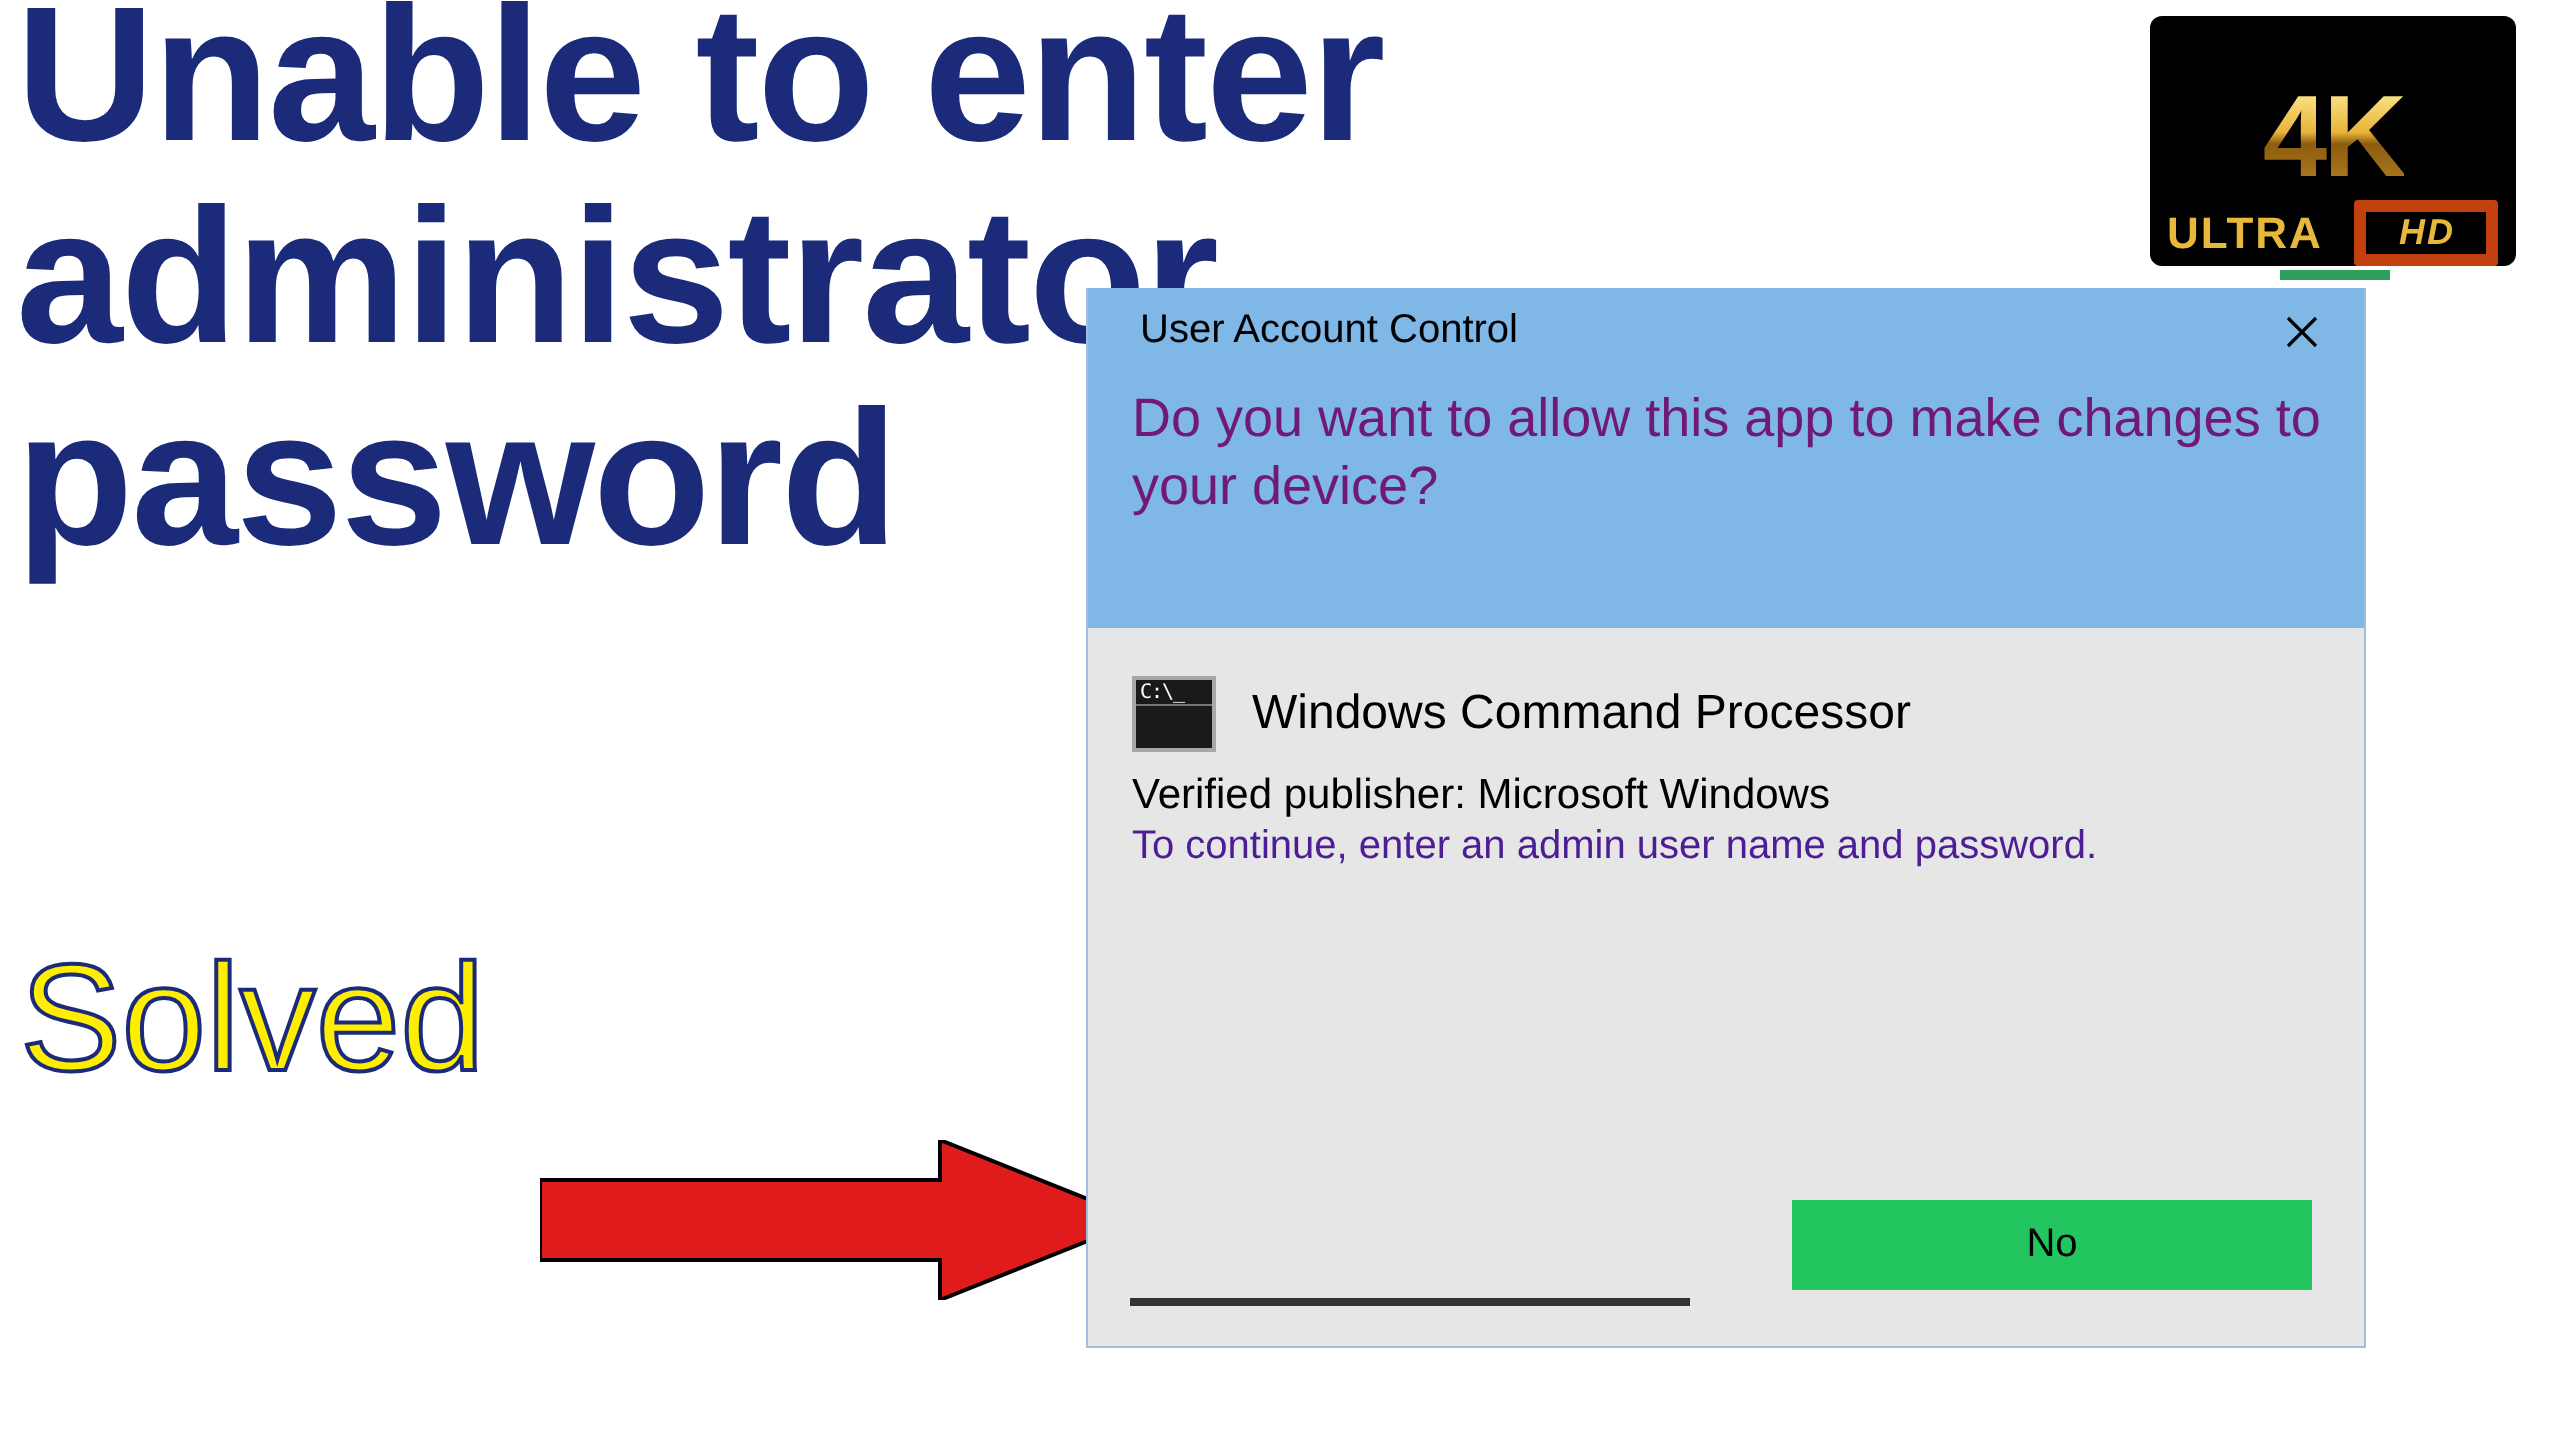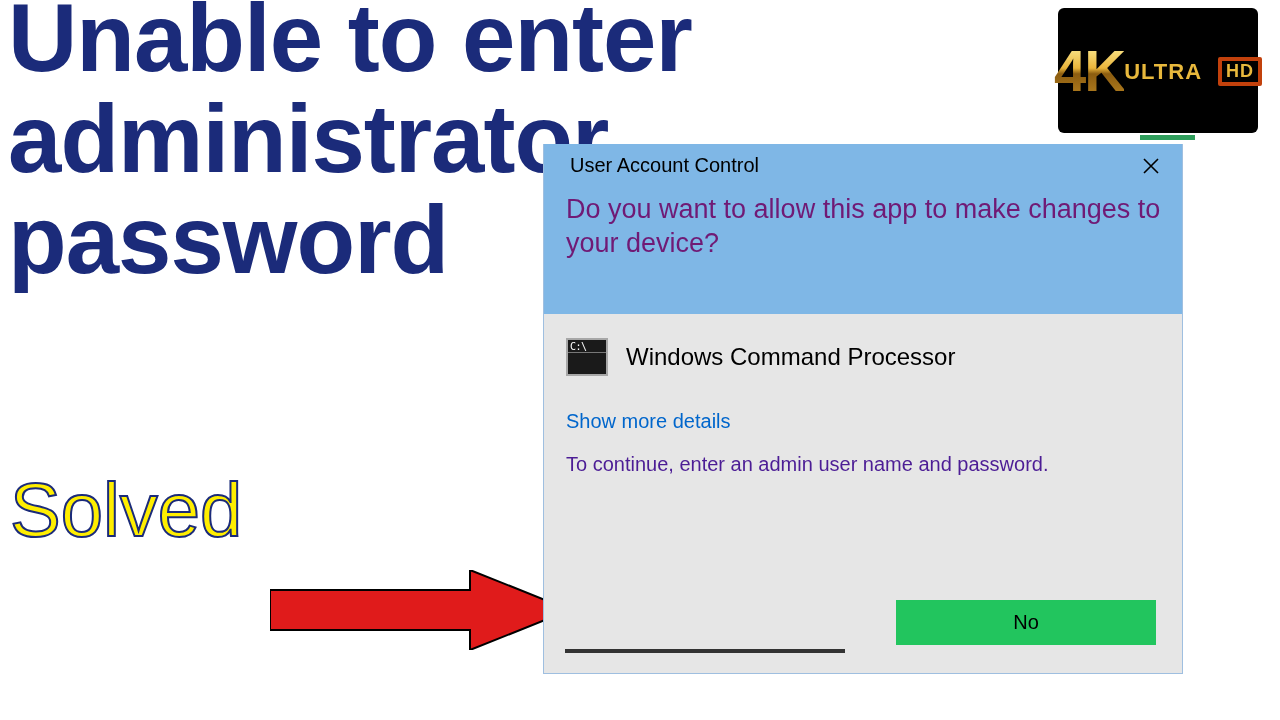--- a/index.html
+++ b/index.html
@@ -35,27 +35,27 @@
     position: absolute;
     left: 270px;
     top: 570px;
     width: 300px;
     height: 80px;
   }
   .badge-4k {
     position: absolute;
     right: 22px;
     top: 8px;
-    width: 200px;
+    width: 183px;
     height: 125px;
     background: #000;
     display: flex;
-    flex-direction: row;
+    flex-direction: column;
     align-items: center;
-    justify-content: center;
+    justify-content: flex-end;
     border-radius: 6px;
   }
   .badge-4k .k4 {
     font-size: 58px;
     font-weight: 900;
     background: linear-gradient(180deg,#fff3a0 0%,#e9b43a 45%,#8c5d10 55%,#b88322 100%);
     -webkit-background-clip: text;
     background-clip: text;
     -webkit-text-fill-color: transparent;
     line-height: 1;
@@ -65,24 +65,25 @@
     font-size: 22px;
     font-weight: 900;
     color: #e8b83c;
     letter-spacing: 1px;
     display: flex;
     align-items: center;
     gap: 16px;
     margin-top: 2px;
   }
   .badge-4k .hd-box {
-    border: 4px solid #c2410c;
-    padding: 0 4px;
+    border: 6px solid #c2410c;
+    padding: 0 16px;
     font-size: 18px;
     border-radius: 2px;
+    font-style: italic;
   }
   .uac-dialog {
     position: absolute;
     left: 543px;
     top: 144px;
     width: 640px;
     height: 530px;
     background: #e6e6e6;
     border: 1px solid #9fbfe0;
     border-top: none;
@@ -117,21 +118,20 @@
     font-size: 27px;
     color: #701a75;
     line-height: 1.25;
     padding-left: 4px;
     font-weight: 400;
   }
   .uac-body {
     padding: 24px 22px 18px 22px;
     display: flex;
     flex-direction: column;
-    gap: 18px;
   }
   .app-row {
     display: flex;
     align-items: center;
     gap: 18px;
     margin-bottom: 6px;
   }
   .cmd-icon {
     width: 42px;
     height: 38px;
@@ -239,21 +239,21 @@
         </svg>
     </div>
     <div class="uac-question">Do you want to allow this app to make changes to your device?</div>
   </div>
 
   <div class="uac-body">
     <div class="app-row">
       <div class="cmd-icon"></div>
       <div class="app-name">Windows Command Processor</div>
     </div>
-    <div class="show-more">Show more details</div>
+    <div class="publisher">Verified publisher: Microsoft Windows</div>
     <div class="continue-text">To continue, enter an admin user name and password.</div>
   </div>
 
   <div class="uac-footer">
     <button class="no-button">No</button>
   </div>
 </div>
 
 <div class="underline-shape"></div>
 

